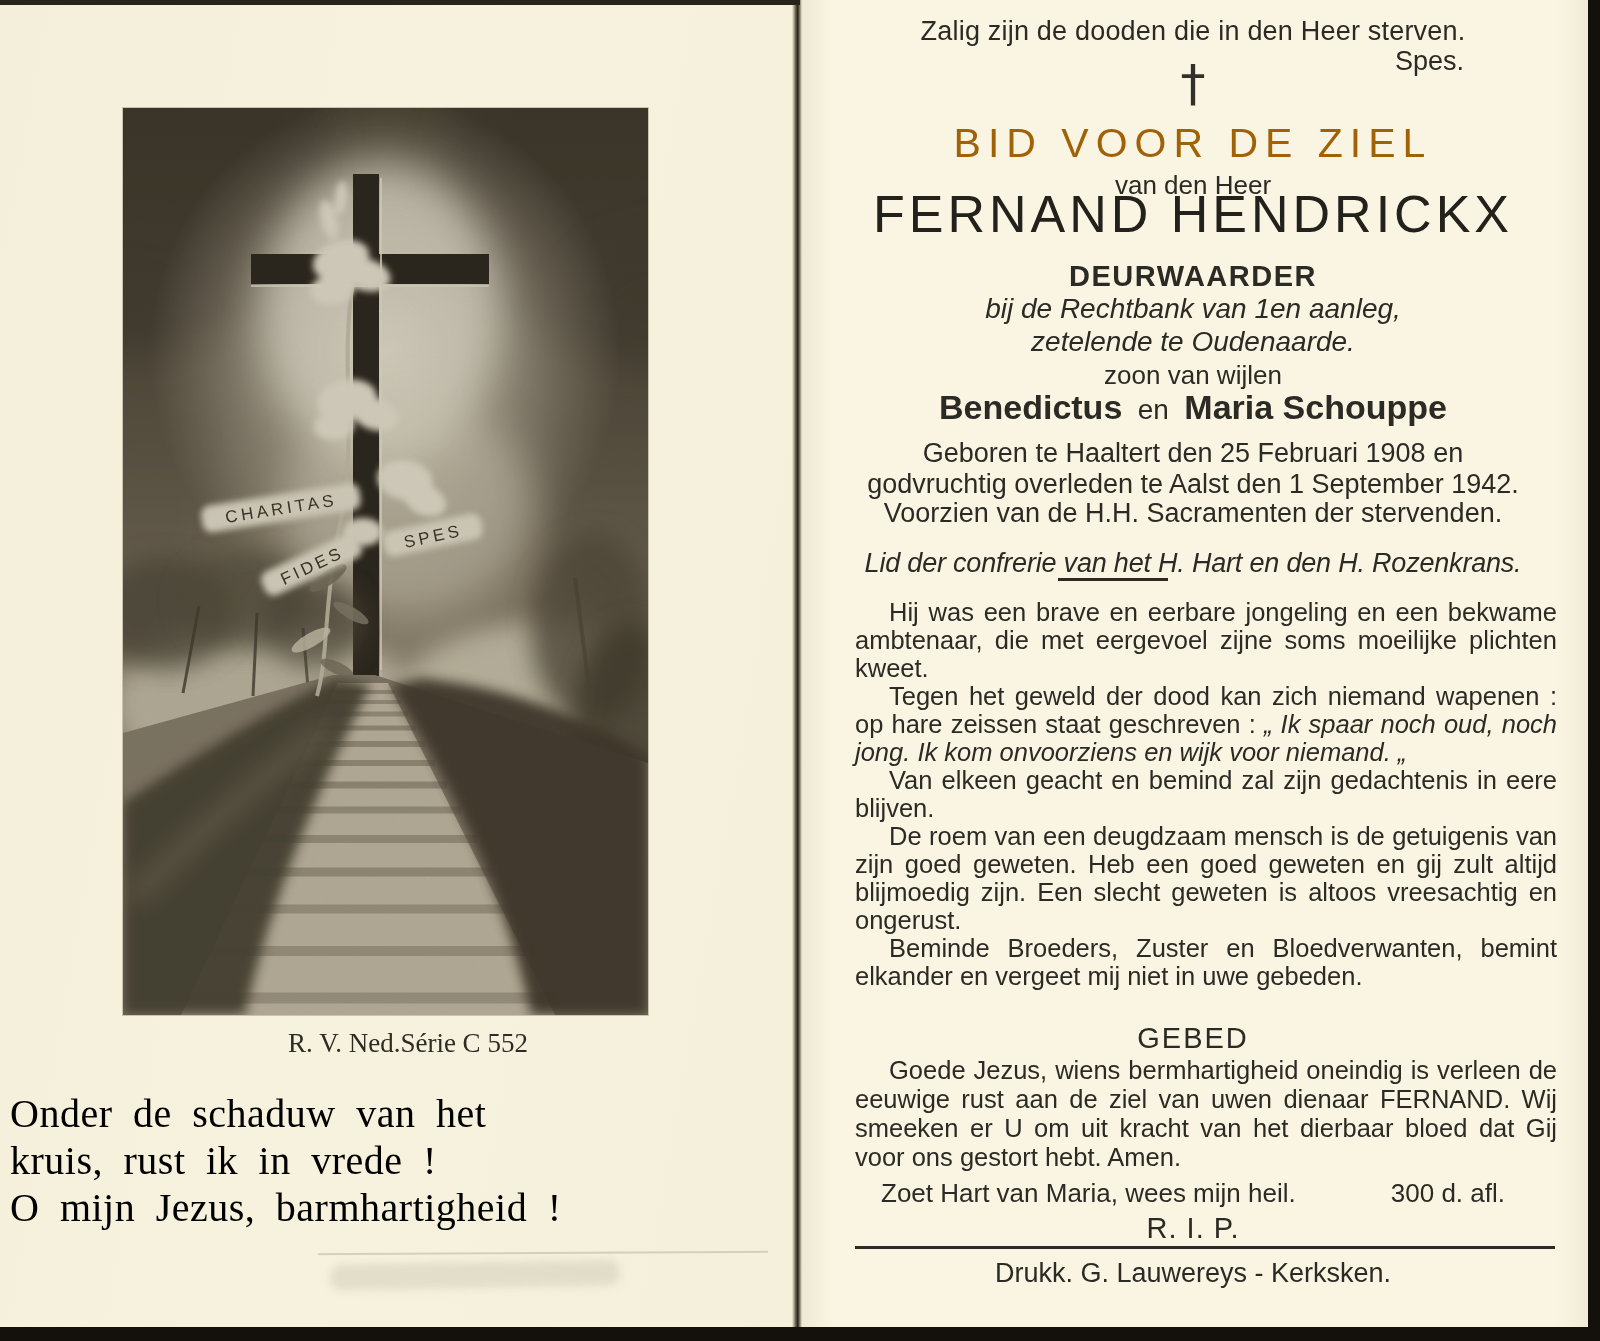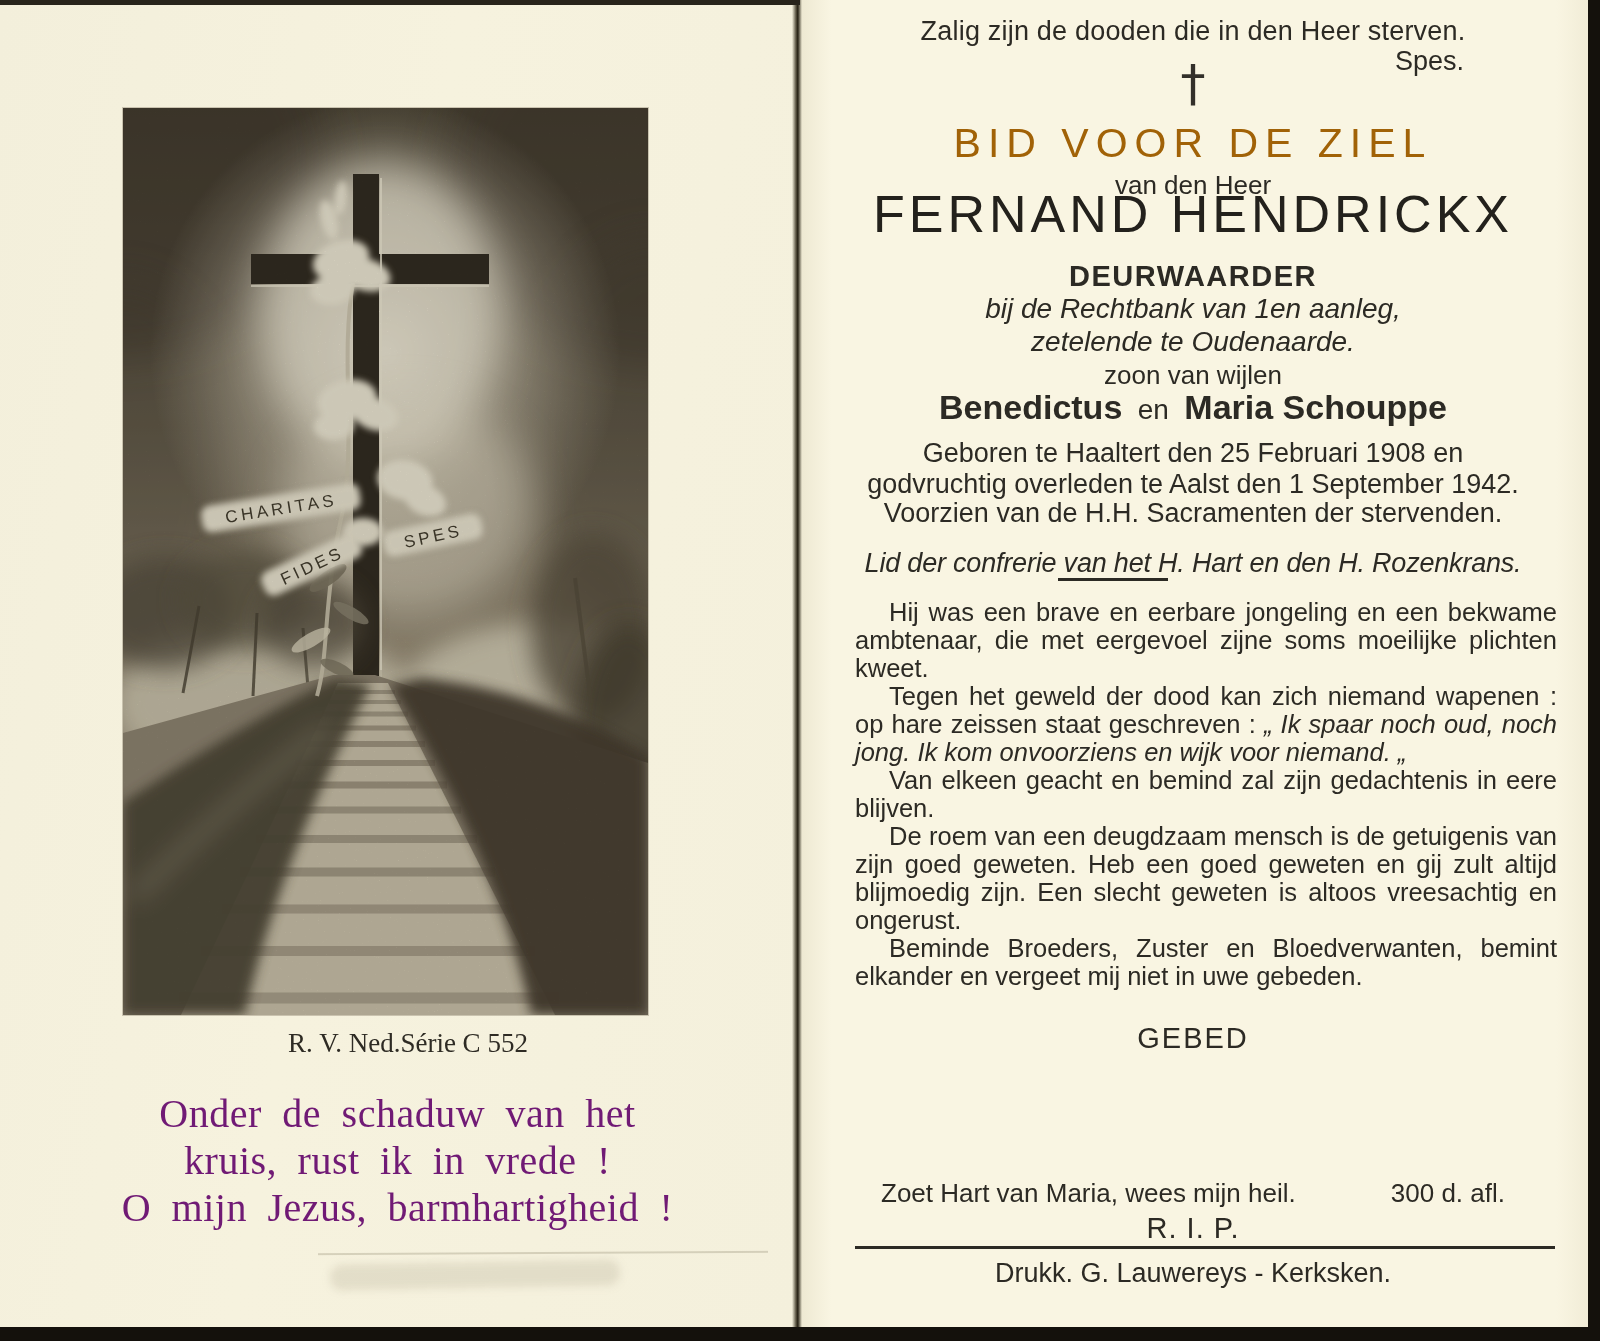--- a/index.html
+++ b/index.html
@@ -17,22 +17,22 @@
   .edge-bottom { position:absolute; left:0; top:1327px; width:1600px; height:14px; background:#14110c; }
   .seam { position:absolute; left:792px; top:0; width:10px; height:1341px;
     background:linear-gradient(90deg, rgba(45,39,24,0) 0%, rgba(63,57,39,.85) 40%, #241f12 58%, rgba(45,39,24,0) 100%); }
 
   
   .photo { position:absolute; left:123px; top:108px; width:525px; height:907px;
     box-shadow:0 0 0 1px rgba(120,110,88,.35); }
   .photo svg { display:block; }
   .credits { position:absolute; left:95px; top:1028px; width:562px; display:flex;
     justify-content:center; font-family:"Liberation Serif", serif; font-size:27px; color:#2e2b24;margin-left:32px; }
-  .caption { position:absolute; left:10px; top:1090px; width:775px; text-align:center;
-    font-family:"Liberation Serif", serif; font-size:40px; line-height:47px; color:#701a75;
+  .caption { position:absolute; left:10px; top:1090px; width:775px; 
+    font-family:"Liberation Serif", serif; font-size:40px; line-height:47px; color:#000000;
     word-spacing:10px; letter-spacing:.5px; }
   .smudge-line { position:absolute; left:318px; top:1252px; width:450px; height:2px;
     background:rgba(100,90,65,.22); filter:blur(.6px); transform:rotate(-.3deg); }
   .smudge-text { position:absolute; left:330px; top:1262px; width:290px; height:26px;
     background:rgba(110,98,70,.14); filter:blur(4px); border-radius:12px; transform:rotate(-1deg); }
 
   
   .rp { position:absolute; left:810px; top:0; width:766px; text-align:center; }
   .abs { position:absolute; left:0; width:766px; }
   .rp-epigraph   { top:16px;  font-size:27px; letter-spacing:.2px; }
@@ -249,20 +249,23 @@
   </div>
 
   <div class="rp-body">
     <p>Hij was een brave en eerbare jongeling en een bekwame ambtenaar, die met eergevoel zijne soms moeilijke plichten kweet.</p>
     <p><span>Tegen het geweld der dood kan zich niemand wapenen : op hare zeissen staat geschreven : </span><em>„ Ik spaar noch oud, noch jong. Ik kom onvoorziens en wijk voor niemand. „</em></p>
     <p>Van elkeen geacht en bemind zal zijn gedachtenis in eere blijven.</p>
     <p>De roem van een deugdzaam mensch is de getuigenis van zijn goed geweten. Heb een goed geweten en gij zult altijd blijmoedig zijn. Een slecht geweten is altoos vreesachtig en ongerust.</p>
     <p>Beminde Broeders, Zuster en Bloedverwanten, bemint elkander en vergeet mij niet in uwe gebeden.</p>
   </div>
 
+  <div class="rp-prayer">
+    <p>Goede Jezus, wiens bermhartigheid oneindig is verleen de eeuwige rust aan de ziel van uwen dienaar FERNAND. Wij smeeken er U om uit kracht van het dierbaar bloed dat Gij voor ons gestort hebt. Amen.</p>
+  </div>
 
   <div class="rp-invoc">
     <span class="l">Zoet Hart van Maria, wees mijn heil.</span>
     <span class="r">300 d. afl.</span>
   </div>
 
   <div class="rp-rule"></div>
 
   <div class="seam"></div>
   <div class="edge-top"></div>

